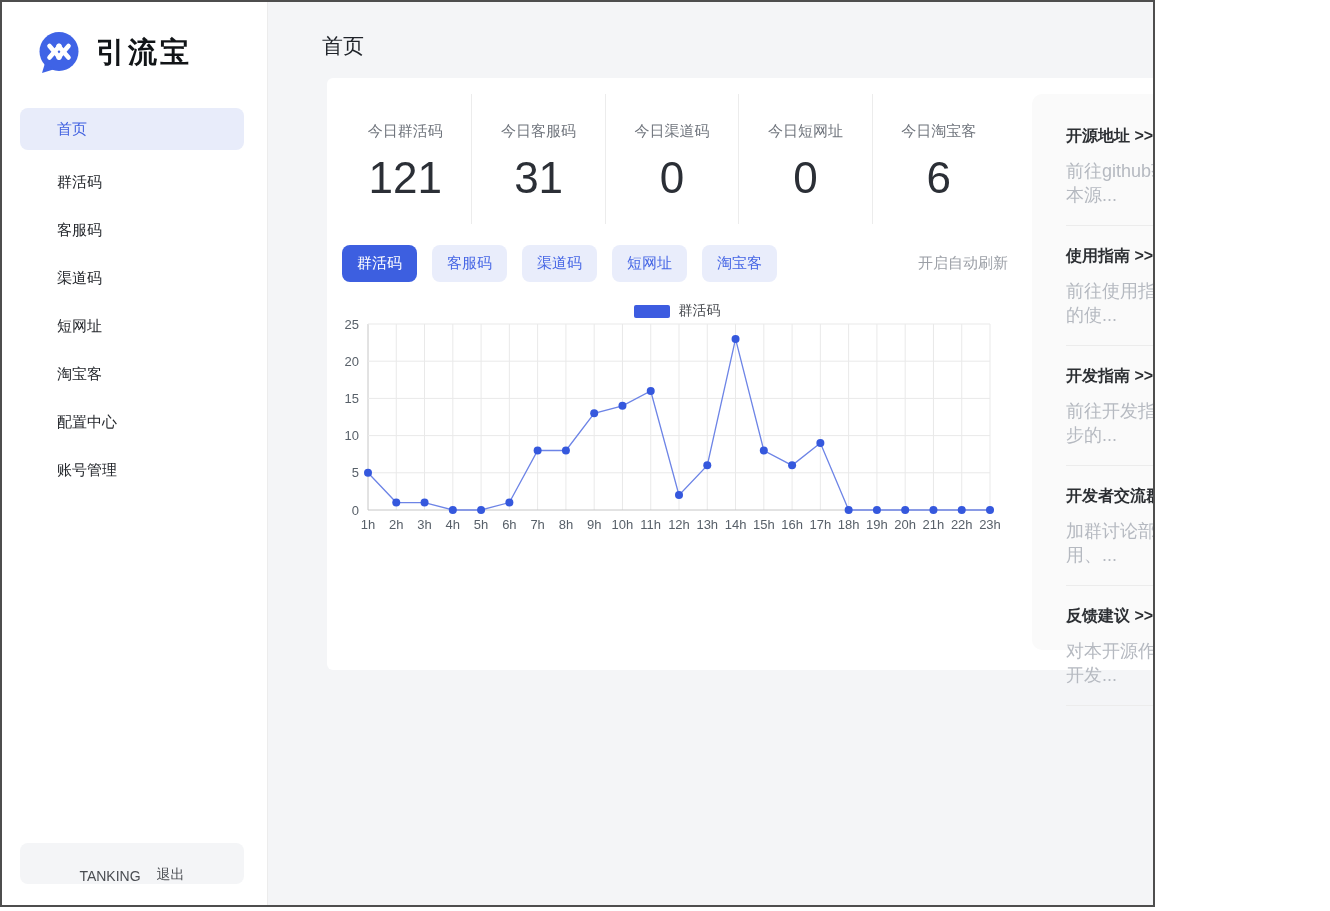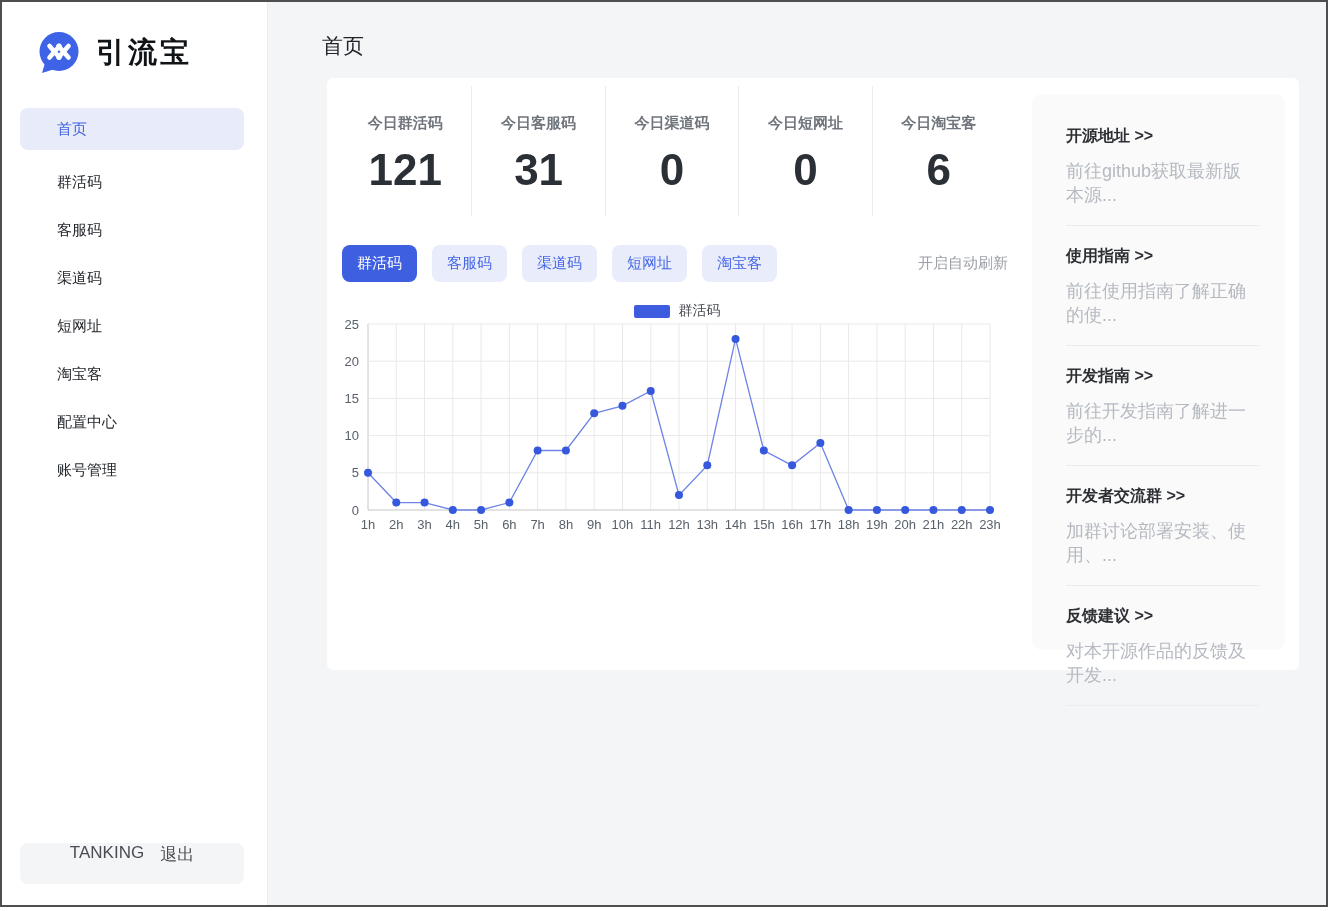--- a/index.html
+++ b/index.html
@@ -4,51 +4,51 @@
 <style>
   * { box-sizing: border-box; margin: 0; padding: 0; }
   html,body { width:1330px; height:911px; }
   body {
     font-family: "Liberation Sans", "DejaVu Sans", sans-serif;
     background: #ffffff;
     position: relative;
     overflow: hidden;
   }
   .window {
-    position:absolute; left:0; top:0; width:1328px; height:907px;
+    position:absolute; left:0; top:0; width:1155px; height:907px;
     border:2px solid #4e4e4e; background:#f0abfc; overflow:hidden;
   }
   
   .sidebar {
     position:absolute; left:0; top:0; width:266px; height:100%;
     background:#ffffff; border-right:1px solid #ececec;
   }
   .logo { position:absolute; left:34px; top:28px; display:flex; align-items:center; }
   .logo-icon { width:46px; height:46px; }
   .logo-text { font-size:29px; color:#111417; font-weight:600; letter-spacing:3px; margin-left:14px; }
   .menu { position:absolute; left:0; top:106px; width:100%; }
   .menu-item {
     height:48px; line-height:48px; padding-left:37px; font-size:15px;
     color:#24272c; cursor:pointer; width:224px; margin-left:18px; border-radius:8px;
   }
   .menu-item.active { background:#e8ecfa; color:#4262e0; height:42px; line-height:42px; margin-bottom:8px; }
   .user-badge {
     position:absolute; left:18px; bottom:21px; width:224px; height:41px;
-    background:#f4f5f7; border-radius:8px; display:flex; align-items:flex-start;
-    justify-content:center; gap:16px; font-size:17px; color:#4a4d52;
+    background:#f4f5f7; border-radius:8px; display:flex; align-items:flex-end;
+    justify-content:center; gap:16px; font-size:14px; color:#4a4d52;
   }
   
   .main { position:absolute; left:266px; top:0; right:0; bottom:0; background:#f4f5f7; }
   .page-title { position:absolute; left:54px; top:30px; font-size:21px; color:#1f2329; }
   .card {
     position:absolute; left:59px; top:76px; width:972px; height:592px;
     background:#ffffff; border-radius:6px;
   }
   
-  .stats { position:absolute; left:12px; top:8px; width:666px; height:130px; display:flex;font-weight:bold; }
+  .stats { position:absolute; left:12px; top:16px; width:666px; height:130px; display:flex; }
   .stat { flex:1; text-align:center; border-right:1px solid #ececec; padding-top:28px; }
   .stat:last-child { border-right:none; }
   .stat-label { font-size:15px; color:#70757d; }
   .stat-value { font-size:44px; color:#2b2f36; margin-top:12px; }
   
   .tabs-row { position:absolute; left:15px; top:167px; width:666px; display:flex; align-items:center; gap:15px; }
   .tab {
     padding:9px 15px; border-radius:8px; font-size:15px; cursor:pointer;
     background:#e9edfb; color:#4666e5;
   }

